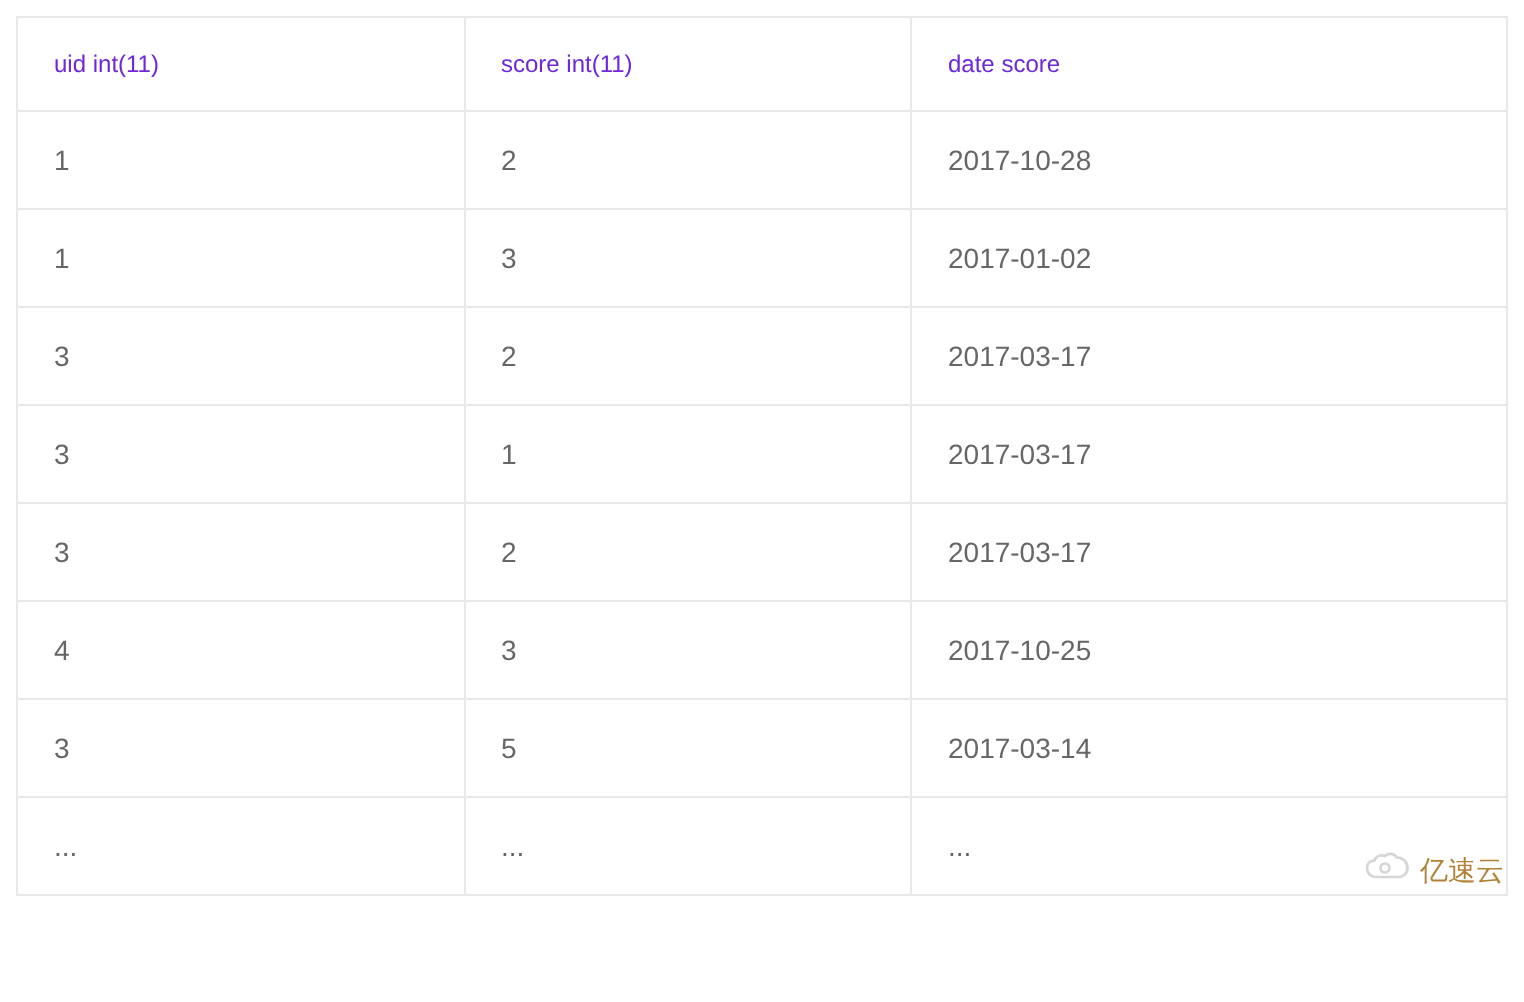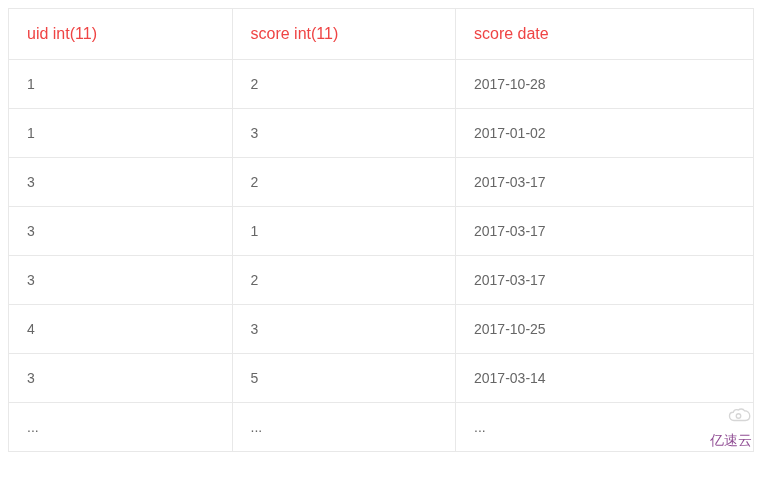--- a/index.html
+++ b/index.html
@@ -19,62 +19,61 @@
       border-collapse: collapse;
       table-layout: fixed;
     }
     th, td {
       border: 1px solid #e8e8e8;
       padding: 16px 18px;
       text-align: left;
       font-weight: normal;
     }
     th {
-      color: #ef4444;
-      font-size: 16px;
+      color: #6d28d9;
+      font-size: 12px;
     }
     td {
       color: #666;
       font-size: 14px;
     }
     col.c1 { width: 30%; }
     col.c2 { width: 30%; }
     col.c3 { width: 40%; }
     .watermark {
       position: absolute;
       right: 10px;
       bottom: 10px;
       display: flex;
-      align-items: flex-end;
+      align-items: center;
       gap: 4px;
-      color: #701a75;
+      color: #a16207;
       font-size: 14px;
       opacity: 0.8;
       pointer-events: none;
-      flex-direction: column;
     }
     .watermark svg {
       width: 24px;
       height: 18px;
     }
   </style>
 </head>
 <body>
 
 <table>
   <colgroup>
     <col class="c1">
       <col class="c2">
       <col class="c3">
   </colgroup>
   <thead>
     <tr>
       <th>uid int(11)</th>
       <th>score int(11)</th>
-      <th>score date</th>
+      <th>date score</th>
     </tr>
   </thead>
   <tbody>
     <tr>
       <td>1</td>
       <td>2</td>
       <td>2017-10-28</td>
     </tr>
     <tr>
       <td>1</td>

